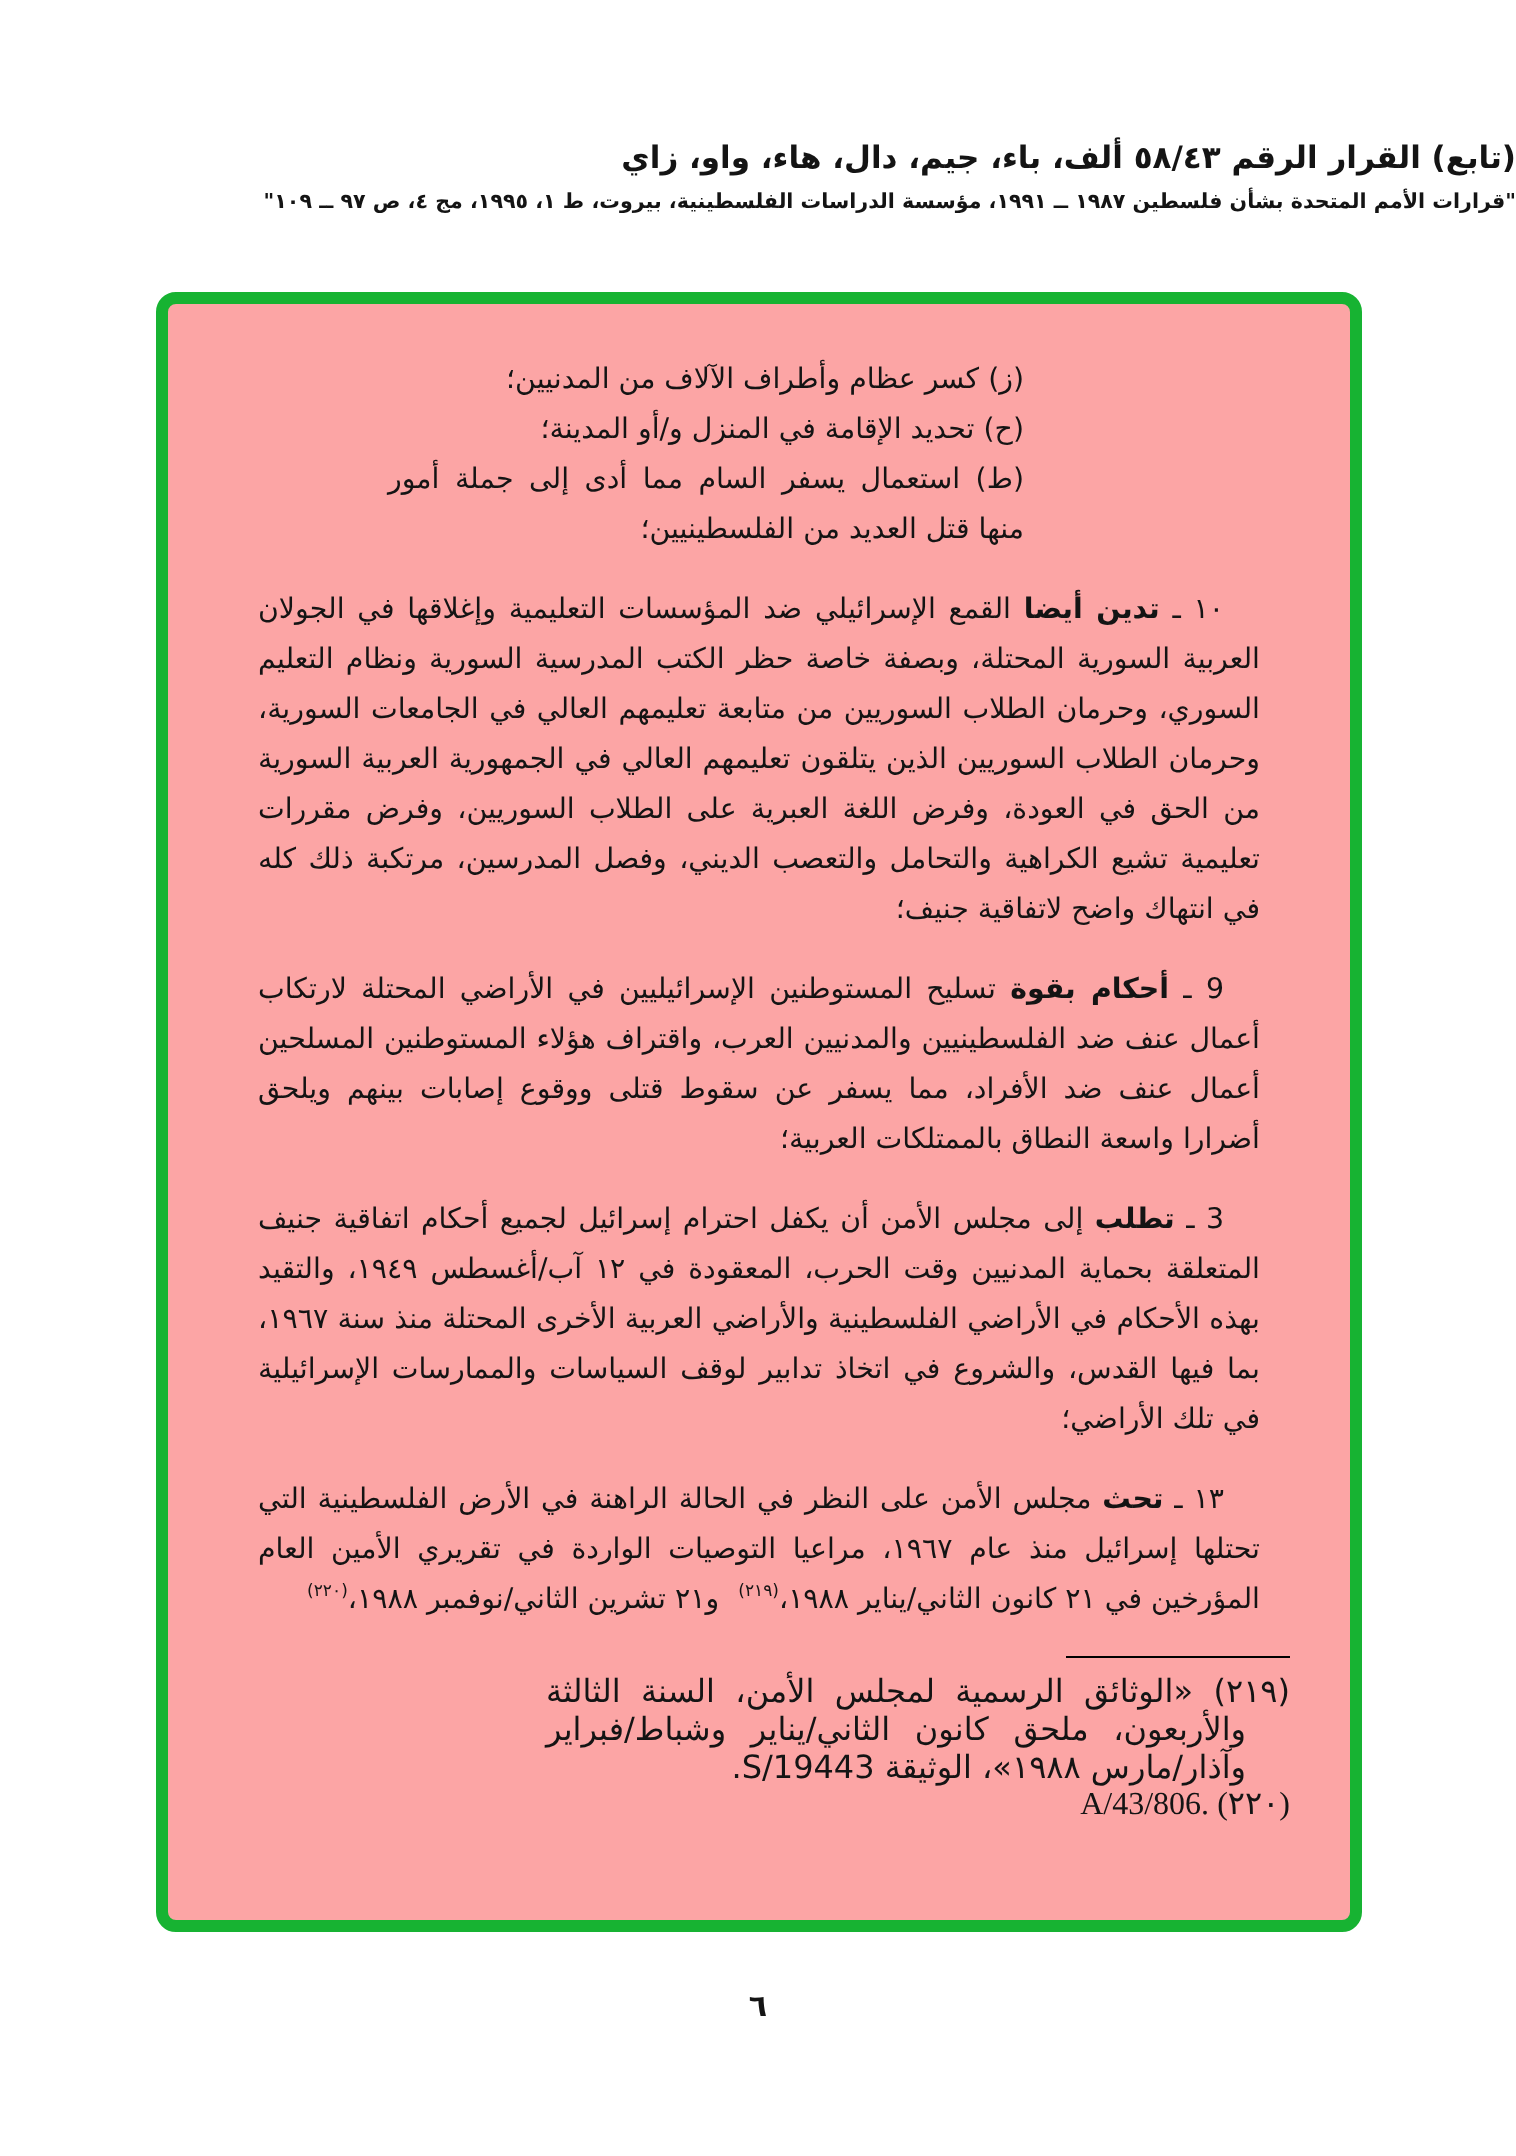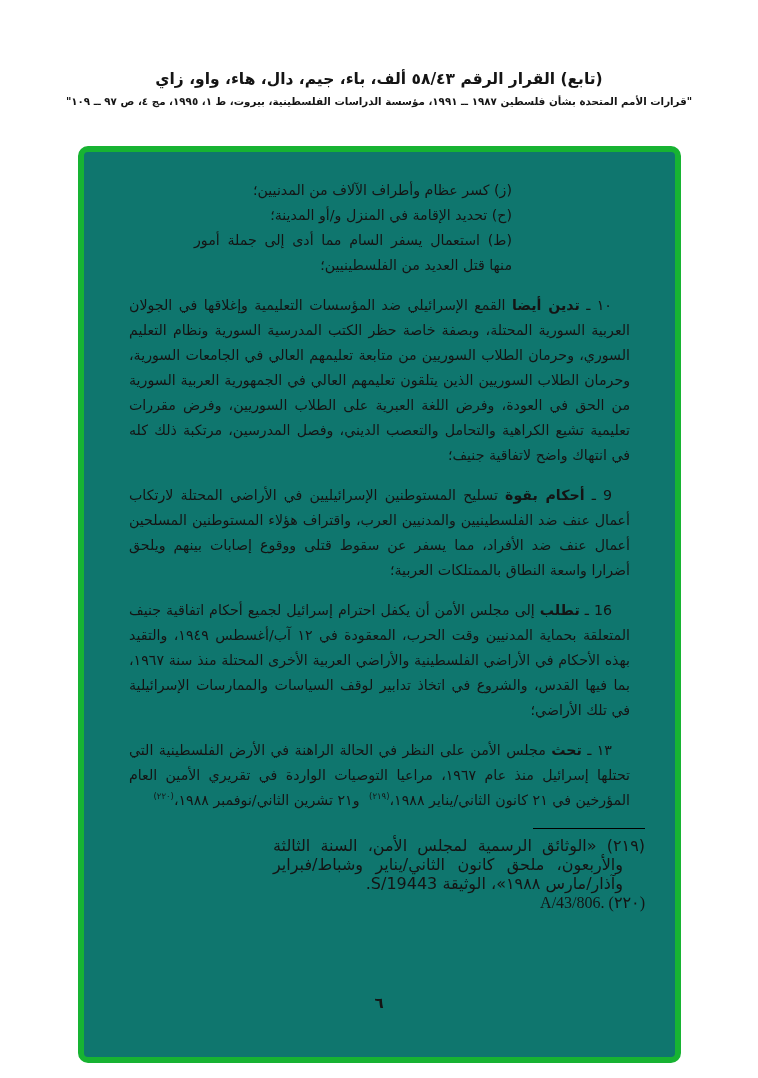--- a/index.html
+++ b/index.html
@@ -18,44 +18,44 @@
     color: #141414;
     direction: rtl;
     overflow: hidden;
   }
   
   .header {
     position: absolute;
     top: 70px;
     left: 0;
     width: 100%;
-    text-align: center;
+    text-align: right;
     direction: rtl;
   }
   .header .title {
     font-size: 15.5px;
     font-weight: bold;
     letter-spacing: 0;
   }
   .header .source {
     font-size: 10.3px;
     font-weight: bold;
     margin-top: 7px;
   }
   
   .frame {
     position: absolute;
     left: 78px;
     top: 146px;
     width: 603px;
-    height: 917px;
+    height: 820px;
     box-sizing: border-box;
     border: 6px solid #1d4ed8;
     border-radius: 10px;
-    background: #0f766e;
+    background: #fca5a5;
   }
   .content {
     box-sizing: border-box;
     height: 100%;
     padding: 26px 30px 0 30px;
     font-size: 14.2px;
     line-height: 25px;
     text-align: justify;
     direction: rtl;
   }
@@ -126,21 +126,21 @@
       <div class="subitems">
         <p class="subitem"><span>(ز)</span> <span>كسر عظام وأطراف الآلاف من المدنيين؛</span></p>
         <p class="subitem"><span>(ح)</span> <span>تحديد الإقامة في المنزل و/أو المدينة؛</span></p>
         <p class="subitem"><span>(ط)</span> <span>استعمال يسفر السام مما أدى إلى جملة أمور منها قتل العديد من الفلسطينيين؛</span></p>
       </div>
 
       <p class="para"><span>١٠ ـ</span> <b class="lead">تدين أيضا</b> <span>القمع الإسرائيلي ضد المؤسسات التعليمية وإغلاقها في الجولان العربية السورية المحتلة، وبصفة خاصة حظر الكتب المدرسية السورية ونظام التعليم السوري، وحرمان الطلاب السوريين من متابعة تعليمهم العالي في الجامعات السورية، وحرمان الطلاب السوريين الذين يتلقون تعليمهم العالي في الجمهورية العربية السورية من الحق في العودة، وفرض اللغة العبرية على الطلاب السوريين، وفرض مقررات تعليمية تشيع الكراهية والتحامل والتعصب الديني، وفصل المدرسين، مرتكبة ذلك كله في انتهاك واضح لاتفاقية جنيف؛</span></p>
 
       <p class="para"><span>9 ـ</span> <b class="lead">أحكام بقوة</b> <span>تسليح المستوطنين الإسرائيليين في الأراضي المحتلة لارتكاب أعمال عنف ضد الفلسطينيين والمدنيين العرب، واقتراف هؤلاء المستوطنين المسلحين أعمال عنف ضد الأفراد، مما يسفر عن سقوط قتلى ووقوع إصابات بينهم ويلحق أضرارا واسعة النطاق بالممتلكات العربية؛</span></p>
 
-      <p class="para"><span>16 ـ</span> <b class="lead">تطلب</b> <span>إلى مجلس الأمن أن يكفل احترام إسرائيل لجميع أحكام اتفاقية جنيف المتعلقة بحماية المدنيين وقت الحرب، المعقودة في ١٢ آب/أغسطس ١٩٤٩، والتقيد بهذه الأحكام في الأراضي الفلسطينية والأراضي العربية الأخرى المحتلة منذ سنة ١٩٦٧، بما فيها القدس، والشروع في اتخاذ تدابير لوقف السياسات والممارسات الإسرائيلية في تلك الأراضي؛</span></p>
+      <p class="para"><span>3 ـ</span> <b class="lead">تطلب</b> <span>إلى مجلس الأمن أن يكفل احترام إسرائيل لجميع أحكام اتفاقية جنيف المتعلقة بحماية المدنيين وقت الحرب، المعقودة في ١٢ آب/أغسطس ١٩٤٩، والتقيد بهذه الأحكام في الأراضي الفلسطينية والأراضي العربية الأخرى المحتلة منذ سنة ١٩٦٧، بما فيها القدس، والشروع في اتخاذ تدابير لوقف السياسات والممارسات الإسرائيلية في تلك الأراضي؛</span></p>
 
       <p class="para"><span>١٣ ـ</span> <b class="lead">تحث</b> <span>مجلس الأمن على النظر في الحالة الراهنة في الأرض الفلسطينية التي تحتلها إسرائيل منذ عام ١٩٦٧، مراعيا التوصيات الواردة في تقريري الأمين العام المؤرخين في ٢١ كانون الثاني/يناير ١٩٨٨،</span><sup class="fnref">(٢١٩)</sup> <span>و٢١ تشرين الثاني/نوفمبر ١٩٨٨،</span><sup class="fnref">(٢٢٠)</sup></p>
 
       <div class="footnotes">
         <div class="fn-rule"></div>
         <p class="footnote"><span>(٢١٩)</span> <span>«الوثائق الرسمية لمجلس الأمن، السنة الثالثة والأربعون، ملحق كانون الثاني/يناير وشباط/فبراير وآذار/مارس ١٩٨٨»، الوثيقة S/19443.</span></p>
         <p class="footnote fn-short"><span>(٢٢٠)</span> <span>A/43/806.‎</span></p>
       </div>
 
     </div>

